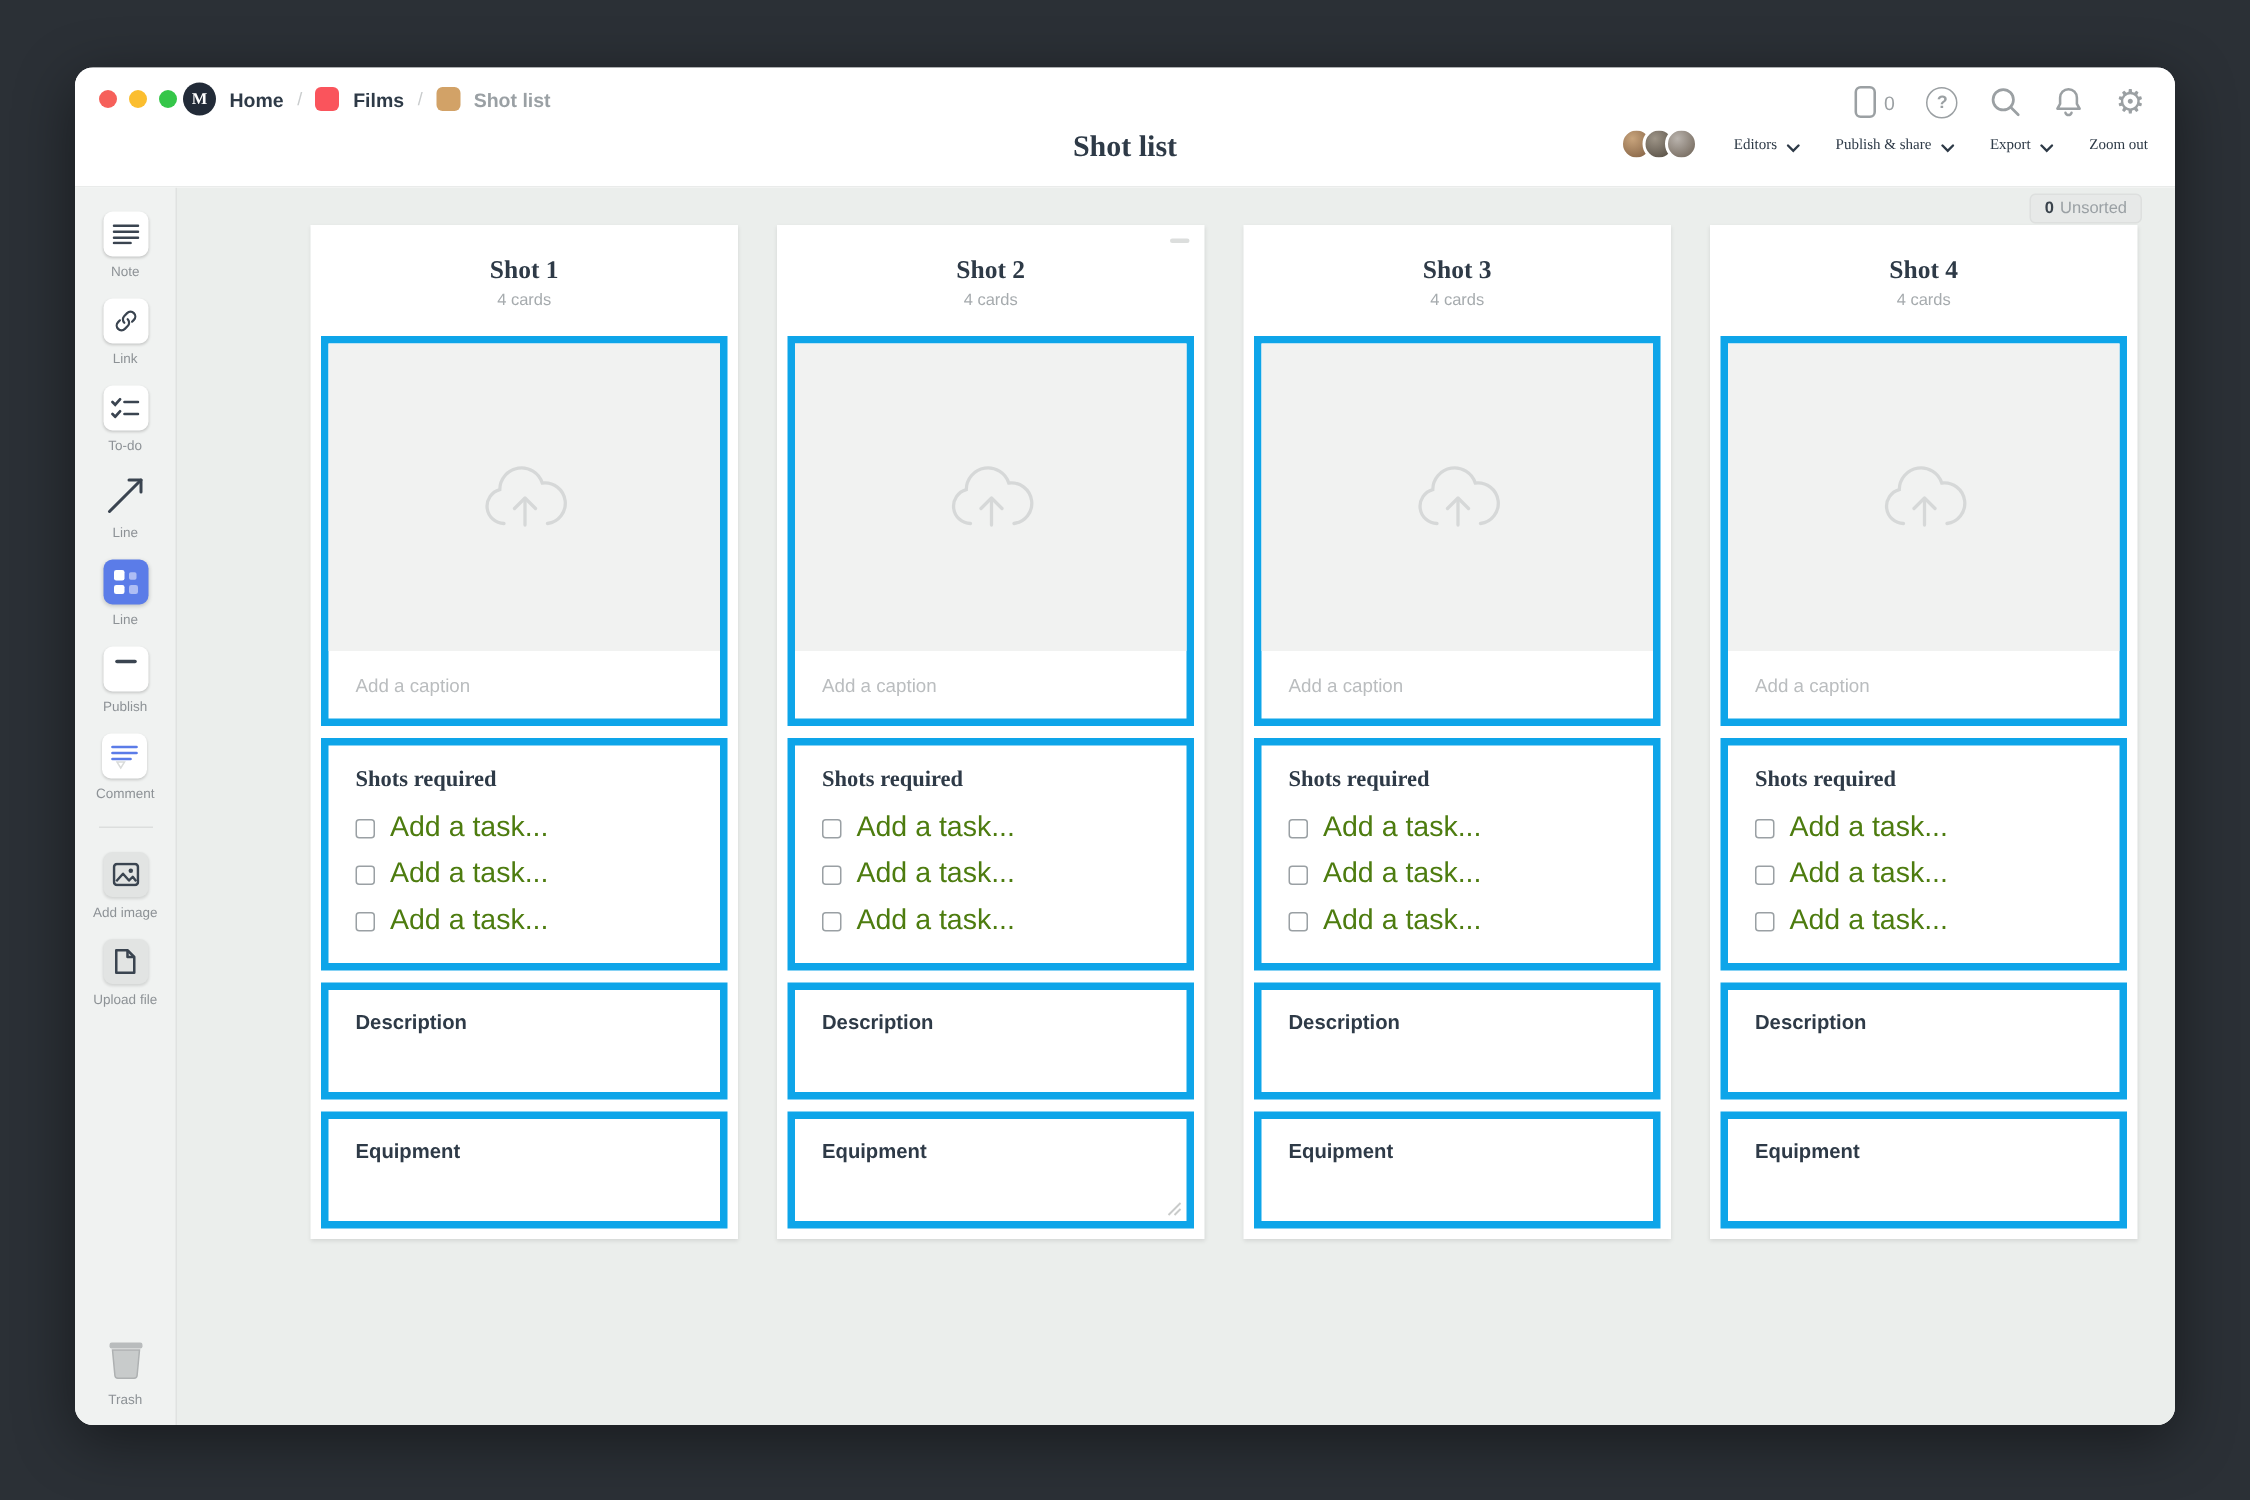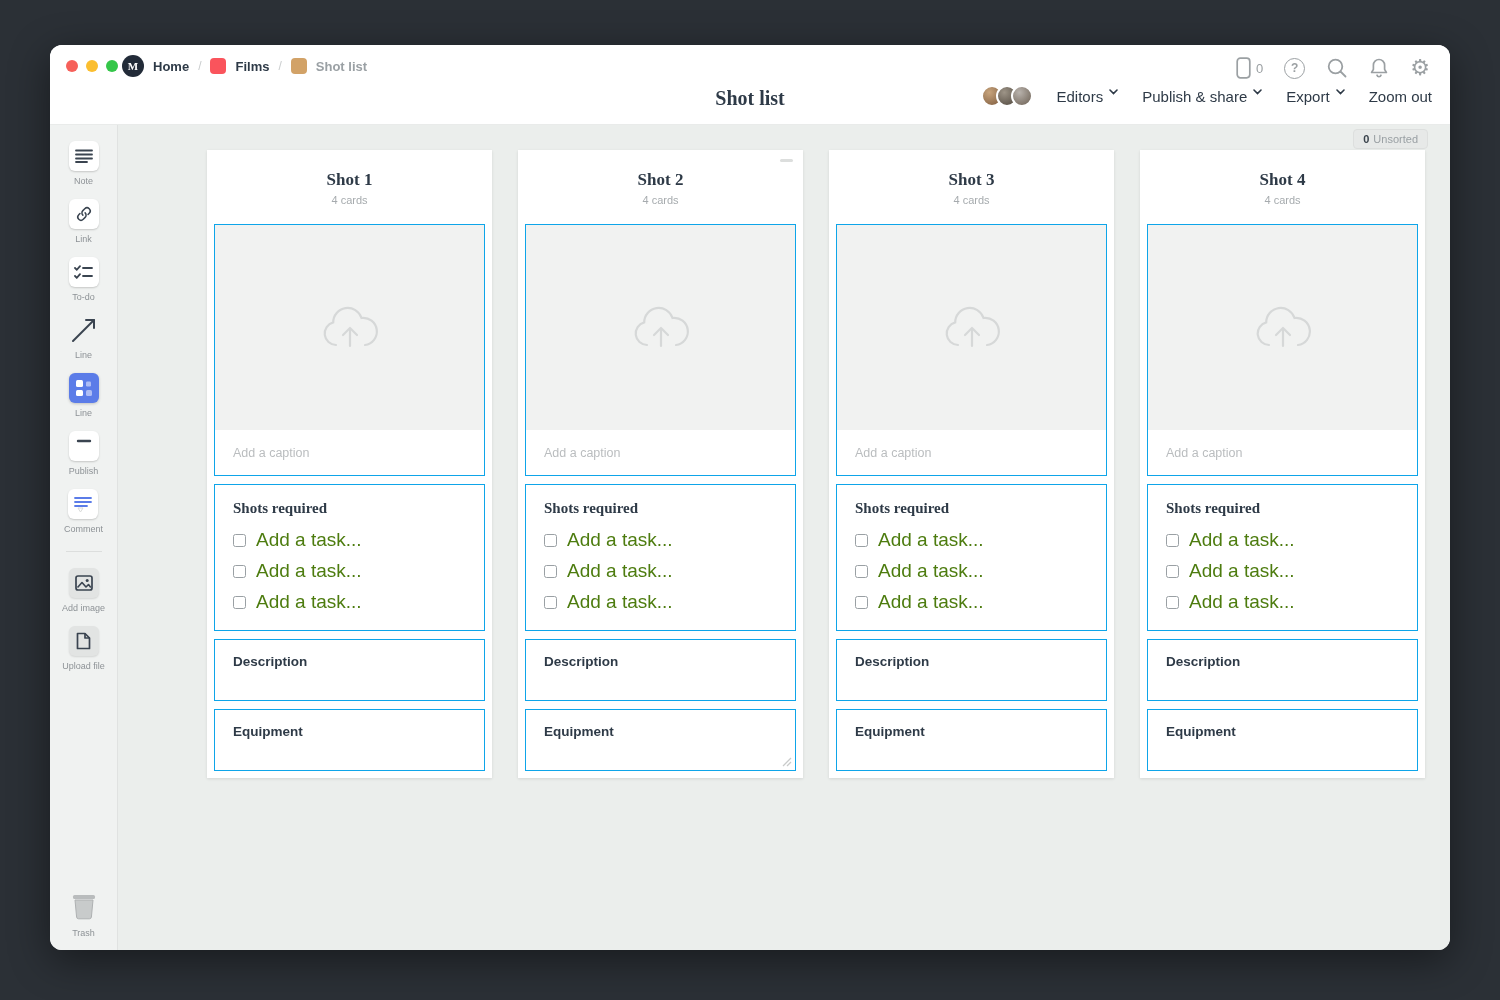--- a/index.html
+++ b/index.html
@@ -48,21 +48,21 @@
     position:absolute; left:0; right:0; top:42px; text-align:center;
     font-family:"Liberation Serif", serif; font-weight:bold; font-size:20px; color:#2e3a47;
   }
   .header-right { position:absolute; right:18px; top:40px; display:flex; align-items:center; gap:24px; }
   .avatars { display:flex; }
   .avatar { width:22px; height:22px; border-radius:50%; border:2px solid #fff; margin-left:-7px; }
   .avatar:first-child { margin-left:0; }
   .av1 { background:radial-gradient(circle at 35% 30%, #c8a47c, #7d5b3e); }
   .av2 { background:radial-gradient(circle at 35% 30%, #9d9487, #4e463c); }
   .av3 { background:radial-gradient(circle at 35% 30%, #b9b3ad, #6b5f52); }
-  .hdr-btn { display:flex; align-items:flex-start; gap:6px; font-size:15px; color:#2e3a47; cursor:pointer; }
+  .hdr-btn { display:flex; align-items:flex-end; gap:6px; font-size:10px; color:#2e3a47; cursor:pointer;font-family:Liberation Serif, serif; }
   .chev { margin-top:1px; }
   
   .app-body { flex:1; display:flex; min-height:0; }
   .sidebar {
     flex:0 0 68px; background:#f0f2f1; border-right:1px solid #e0e2e1;
     display:flex; flex-direction:column; align-items:center; padding-top:16px; position:relative;
   }
   .tool { display:flex; flex-direction:column; align-items:center; margin-bottom:13px; cursor:pointer; }
   .tool-label { font-size:9px; color:#8d9296; margin-top:5px; }
   .tool-card {
@@ -82,29 +82,29 @@
   }
   .unsorted-badge b { color:#3a434c; font-weight:bold; }
   .columns { position:absolute; left:44px; top:25px; display:flex; gap:26px;padding-left:45px; }
   .column {
     width:285px; background:#fff; box-shadow:0 1px 3px rgba(0,0,0,.10);
     padding:7px; display:flex; flex-direction:column; gap:8px; position:relative;
   }
   .col-head { text-align:center; padding:13px 0 10px; }
   .col-title { font-family:"Liberation Serif", serif; font-size:17px; font-weight:bold; color:#2e3a47; }
   .col-sub { font-size:11px; color:#a6abae; margin-top:4px; }
-  .card { border:1px solid #0ea5e9; background:#fff; }
+  .card { border:5px solid #0ea5e9; background:#fff; }
   .drop-zone { height:205px; background:#f1f2f1; display:flex; align-items:center; justify-content:center; cursor:pointer; }
   .caption { height:45px; display:flex; align-items:center; padding-left:18px; font-size:12.5px; color:#babdbf; cursor:text; }
   .todo-card { padding:15px 18px 17px; }
   .todo-title { font-family:"Liberation Serif", serif; font-size:15px; font-weight:bold; color:#2e3a47; margin-bottom:12px; }
   .task { display:flex; align-items:center; gap:10px; margin-top:9px; }
   .checkbox { width:13px; height:13px; border:1.5px solid #9aa0a4; border-radius:2.5px; background:#fff; cursor:pointer; flex:0 0 auto; }
   .task-text { font-size:19px; color:#4d7c0f; cursor:text; }
-  .note-card { height:62px; padding:14px 18px; position:relative; cursor:text; }
+  .note-card { height:78px; padding:14px 18px; position:relative; cursor:text; }
   .note-title { font-size:13.5px; font-weight:bold; color:#2e3a47; }
   .collapse-dash { position:absolute; top:9px; right:10px; width:13px; height:3px; border-radius:2px; background:#dcdedd; cursor:pointer; }
   .resize-handle { position:absolute; right:3px; bottom:3px; cursor:nwse-resize; }
   svg.icon-stroke { stroke:#3a4450; fill:none; stroke-width:2; stroke-linecap:round; stroke-linejoin:round; }
 </style>
 </head>
 <body>
 
 <div class="window">
 

